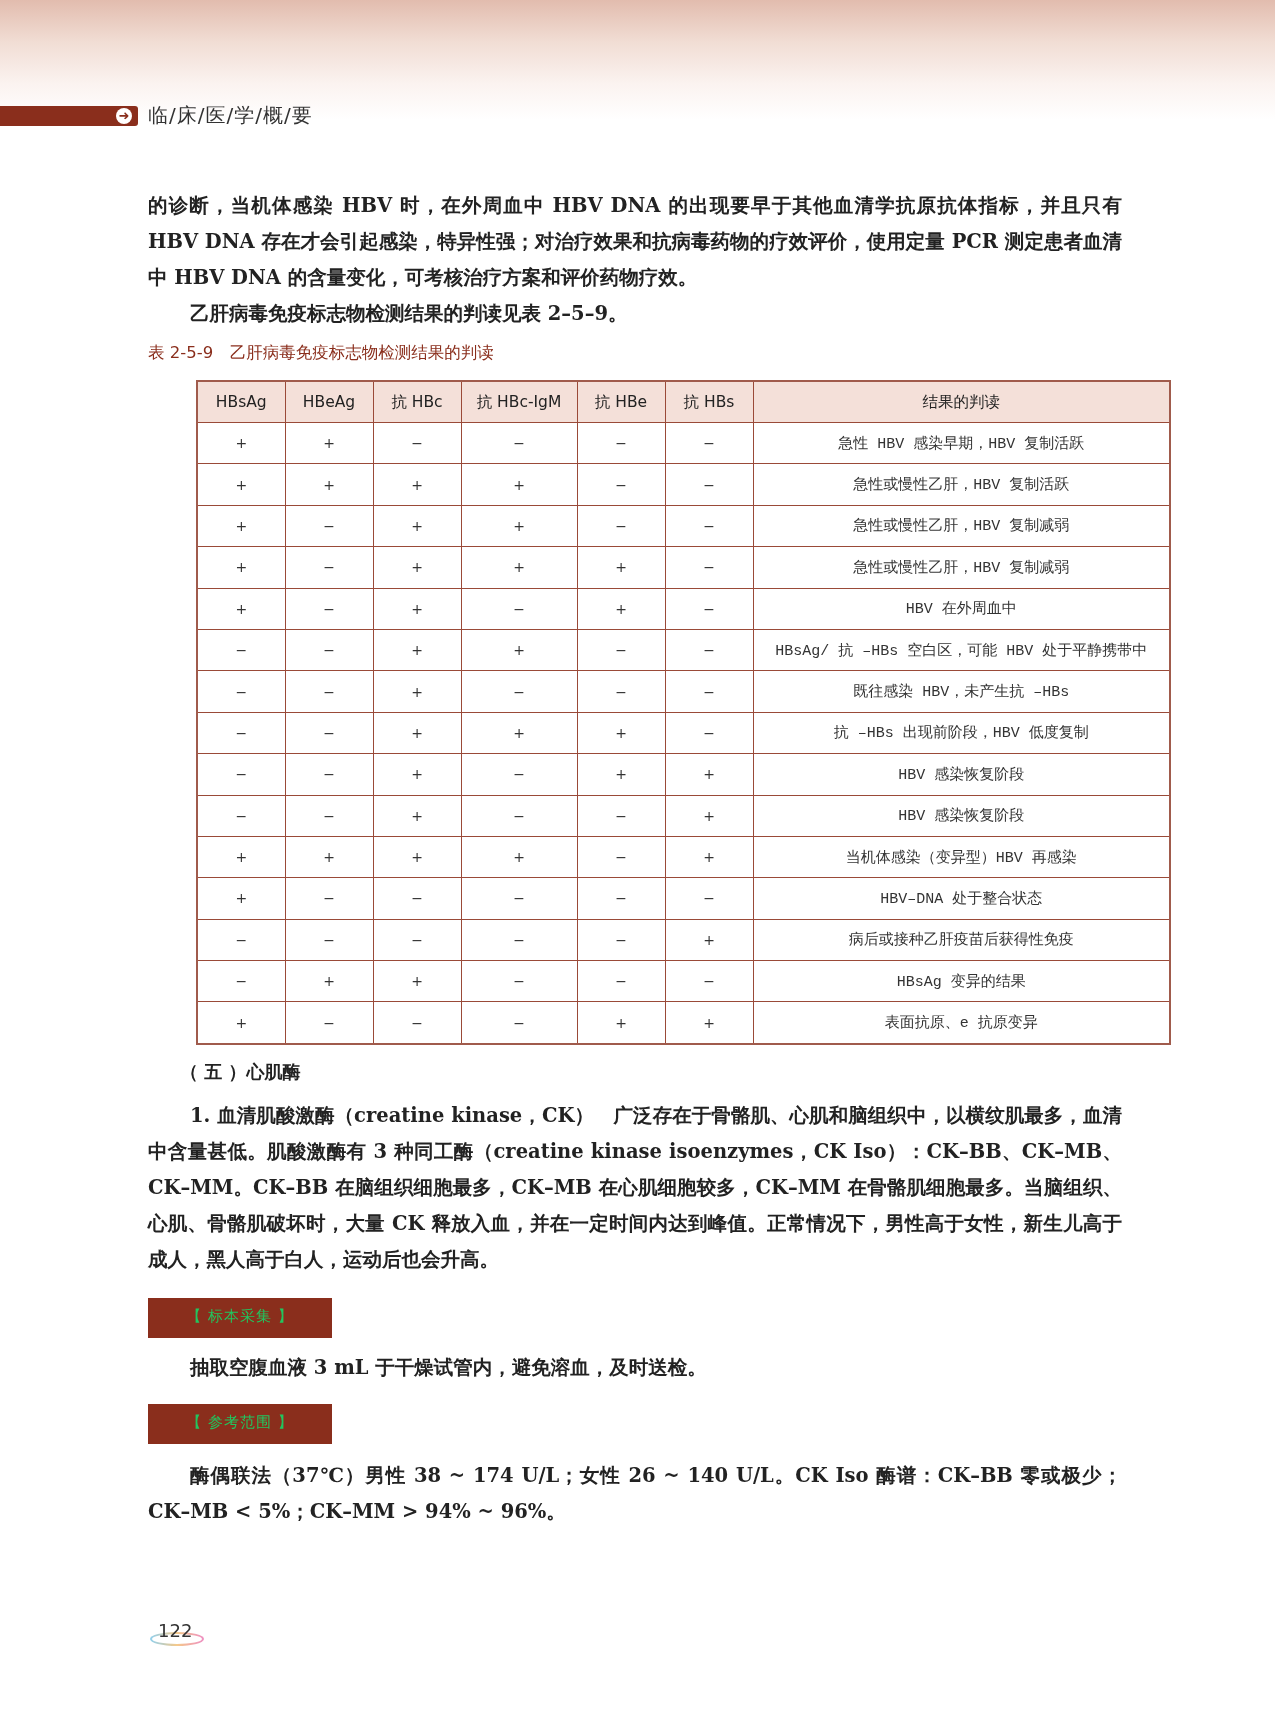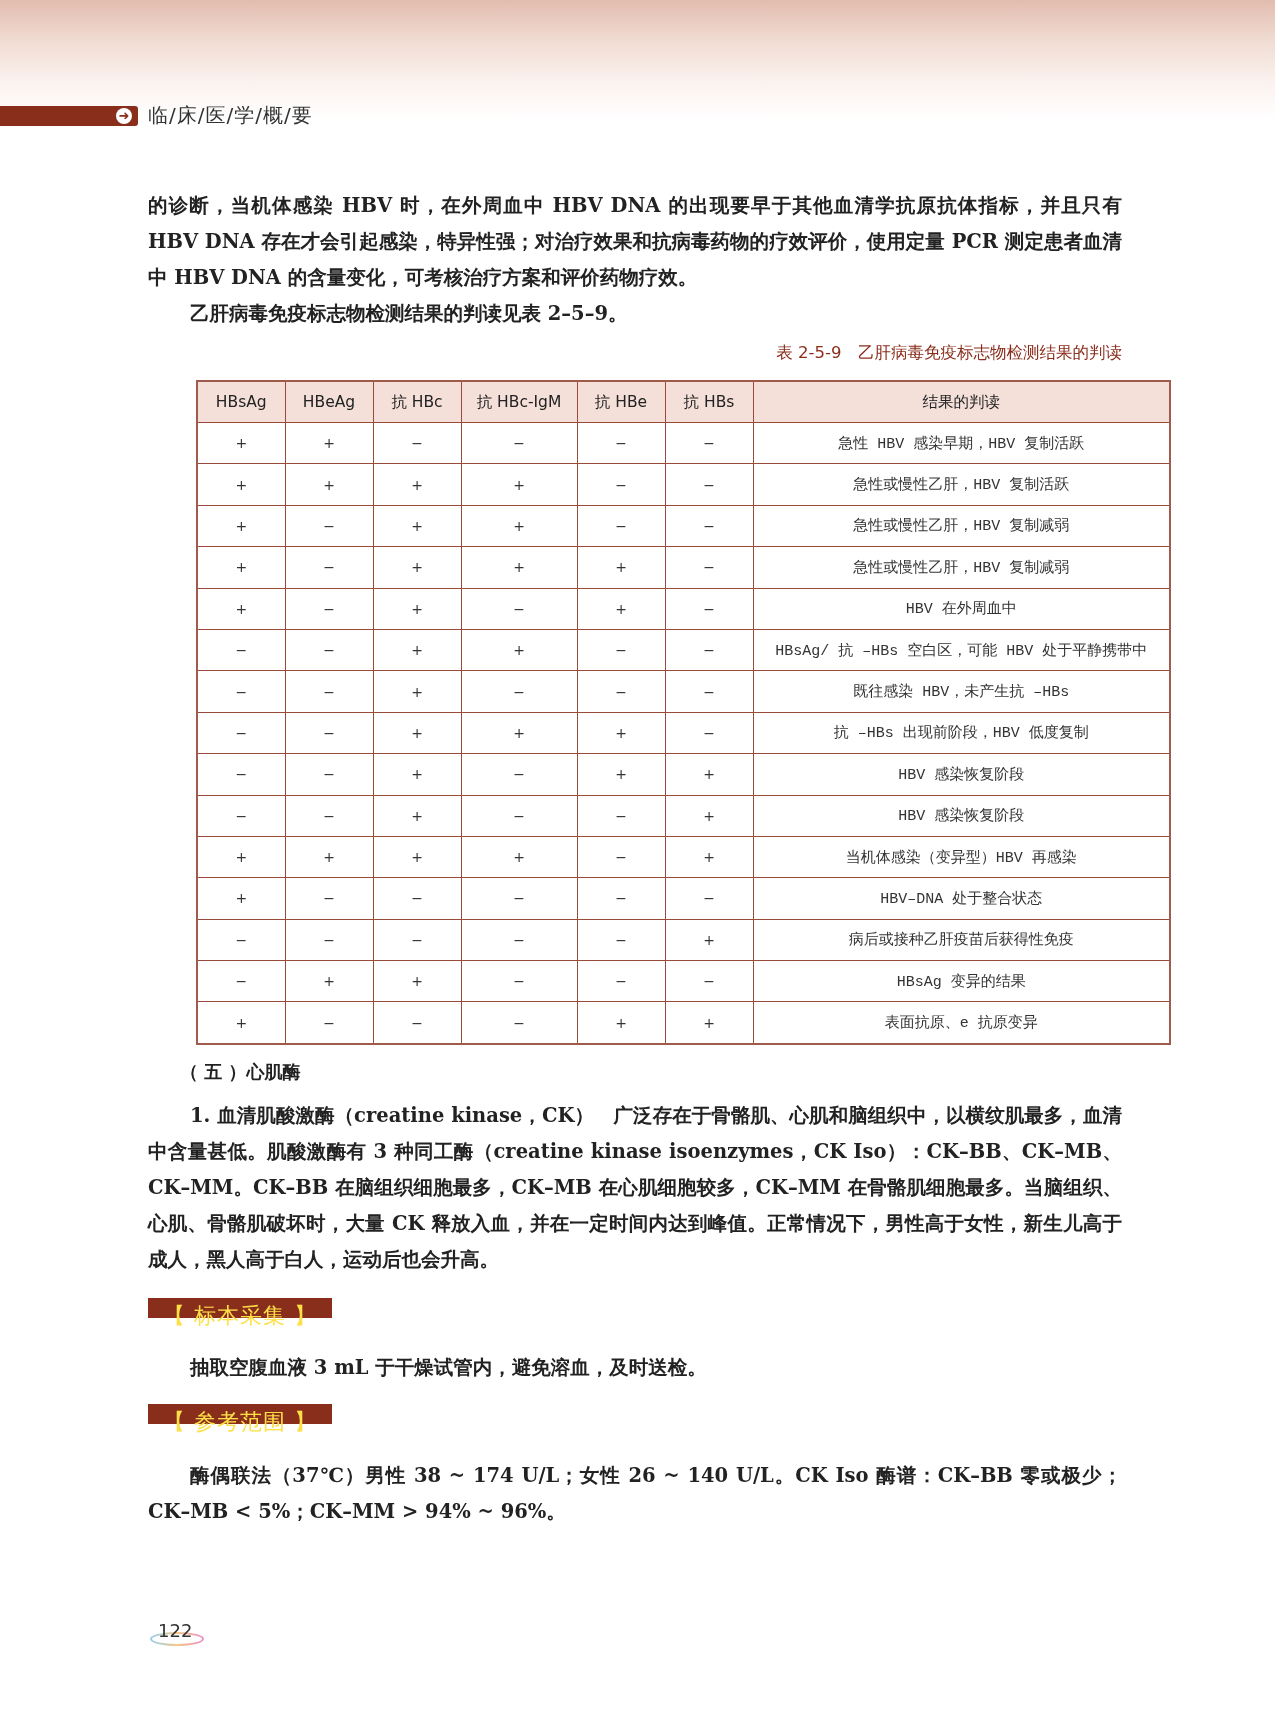--- a/index.html
+++ b/index.html
@@ -28,21 +28,21 @@
     font-family: "DejaVu Sans", sans-serif; font-size: 20px; color: #333;
     letter-spacing: 1px;
   }
   .para {
     position: absolute; left: 148px; width: 974px;
     font-size: 19.5px; line-height: 36px; text-align: justify; color: #222; font-weight: bold;
   }
   .indent { text-indent: 42px; }
   .caption {
     position: absolute; left: 148px; width: 974px; top: 342px;
-    text-align: right; font-size: 16.5px; color: #8a2e1c;
+    text-align: left; font-size: 16.5px; color: #8a2e1c;
     font-family: "DejaVu Sans", sans-serif;
   }
   table.hbv {
     position: absolute; left: 148px; top: 380px; width: 975px;
     border-collapse: collapse; border: 2px solid #a05b4c; margin-left: 48px;
   }
   table.hbv th, table.hbv td {
     border: 1.5px solid #9a4a38; text-align: center; padding: 0;
   }
   table.hbv th {
@@ -51,23 +51,23 @@
   }
   table.hbv td {
     height: 40.4px; font-size: 15px; color: #333;
   }
   table.hbv td.sym { font-family: "DejaVu Sans", sans-serif; font-size: 14px; }
   table.hbv td.interp { font-family: Liberation Mono, monospace; font-size: 15px; }
   .section-head {
     position: absolute; left: 180px; top: 1060px; font-size: 18px; font-weight: bold; color: #222;
   }
   .tag {
-    position: absolute; left: 148px; width: 184px; height: 20px;
-    background: #8a2e1c; color: #fde047; font-family: "DejaVu Sans", sans-serif;
-    font-size: 22px; line-height: 36px; text-align: center; letter-spacing: 1px;
+    position: absolute; left: 148px; width: 184px; height: 40px;
+    background: #8a2e1c; color: #22c55e; font-family: "DejaVu Sans", sans-serif;
+    font-size: 15px; line-height: 36px; text-align: center; letter-spacing: 1px;
   }
   .page-num {
     position: absolute; left: 150px; top: 1622px; width: 52px; height: 24px;
   }
   .page-num .ring {
     position: absolute; left: 0; top: 10px; width: 50px; height: 10px; border-radius: 50%;
     border: 2px solid transparent;
     background: linear-gradient(#fff,#fff) padding-box,
                 linear-gradient(to right, #8fd0ee, #f5c98a, #ee8ec2) border-box;
   }

